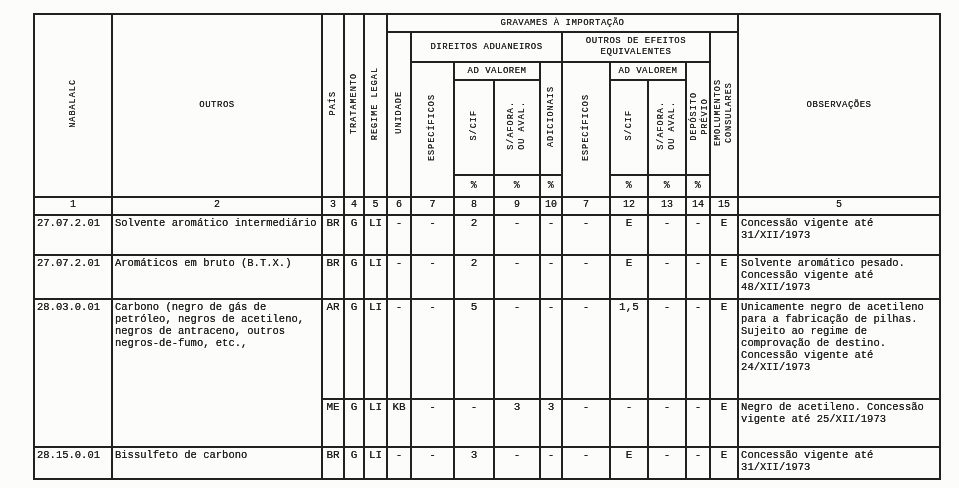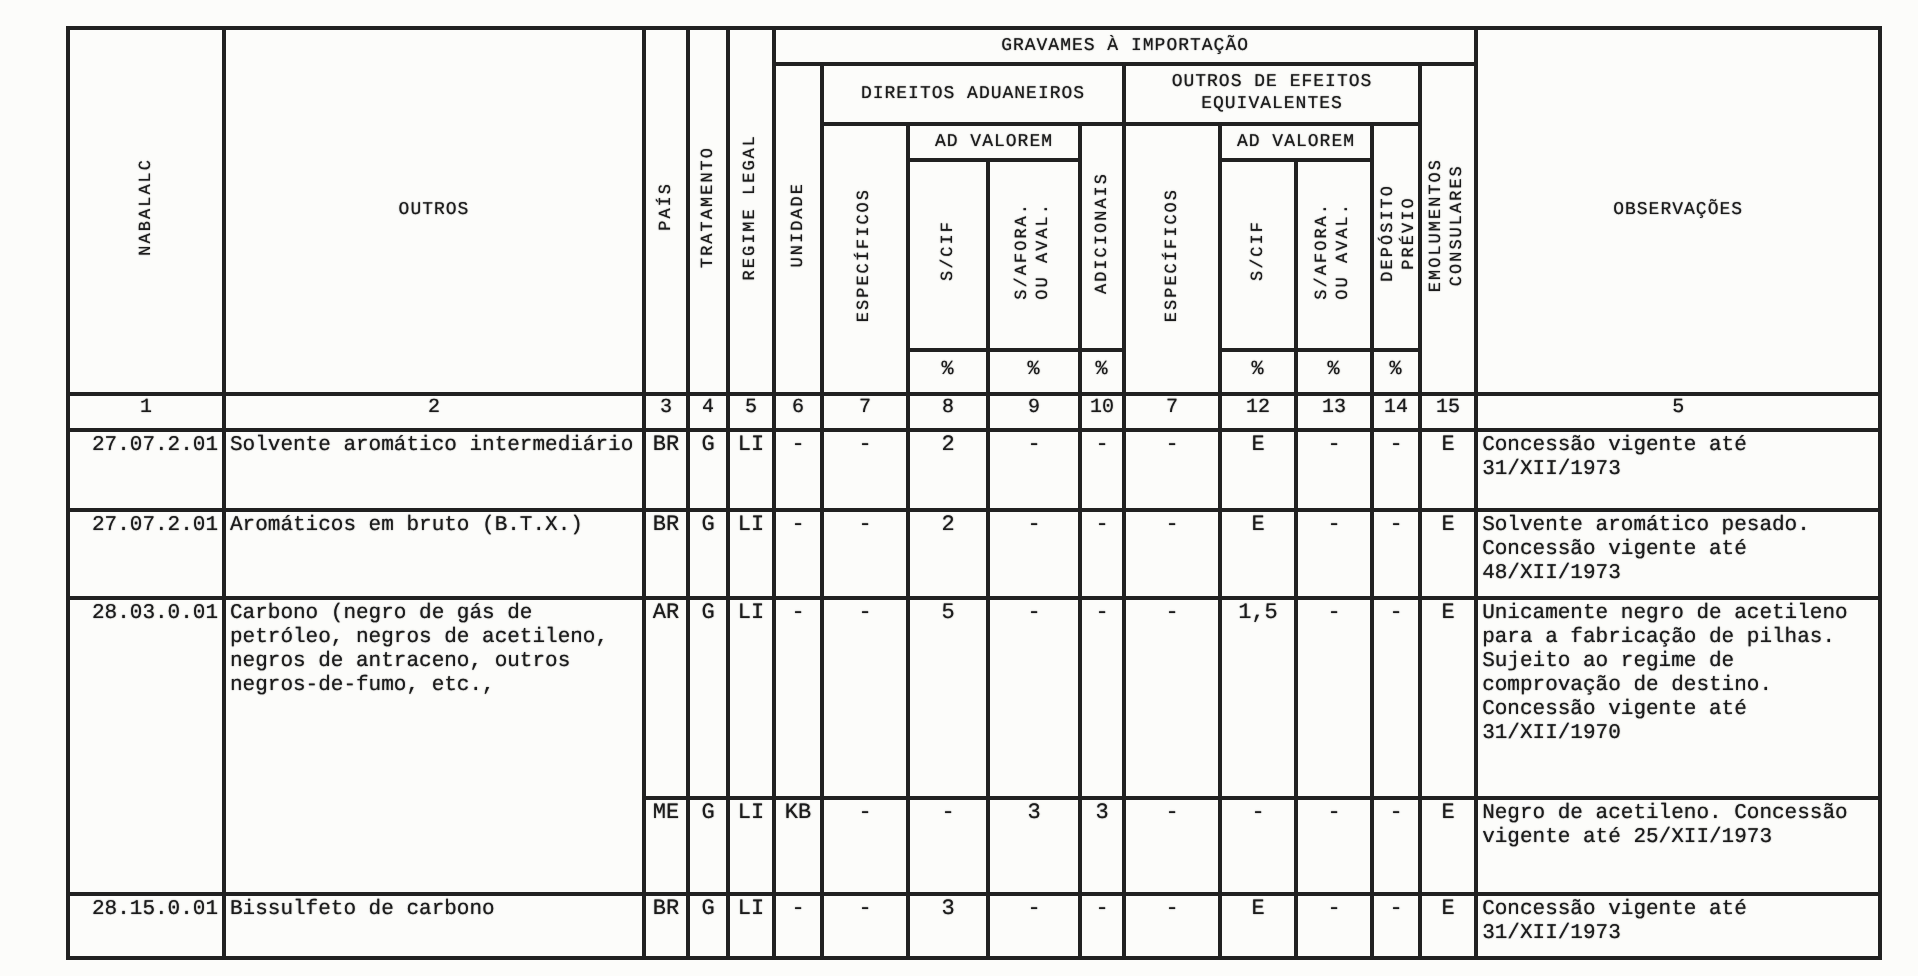--- a/index.html
+++ b/index.html
@@ -30,21 +30,21 @@
     white-space:pre-line;
     display:inline-block;
     font-size:8.5px;
     letter-spacing:1px;
     line-height:1.25;
     max-height:100%;
   }
   .c{text-align:center;}
   .num{text-align:center;font-size:10px;}
   .pct{text-align:center;font-size:10px;}
-  .nabcell{font-size:10.5px;white-space:nowrap;text-align:right;}
+  .nabcell{font-size:10.5px;white-space:nowrap;}
   .obs{font-size:10.5px;}
   .prod{font-size:10.5px;}
 </style>
 </head>
 <body>
 
 <div class="sheet">
 <table>
   <colgroup>
     <col style="width:78px">
@@ -179,21 +179,21 @@
     <td class="c">-</td>
     <td class="c">-</td>
     <td class="c">5</td>
     <td class="c">-</td>
     <td class="c">-</td>
     <td class="c">-</td>
     <td class="c">1,5</td>
     <td class="c">-</td>
     <td class="c">-</td>
     <td class="c">E</td>
-    <td class="obs">Unicamente negro de acetileno para a fabricação de pilhas. Sujeito ao regime de comprovação de destino. Concessão vigente até 31/XII/1970</td>
+    <td class="obs">Unicamente negro de acetileno para a fabricação de pilhas. Sujeito ao regime de comprovação de destino. Concessão vigente até 24/XII/1973</td>
   </tr>
 
   <tr style="height:48px">
     <td class="c">ME</td>
     <td class="c">G</td>
     <td class="c">LI</td>
     <td class="c">KB</td>
     <td class="c">-</td>
     <td class="c">-</td>
     <td class="c">3</td>

